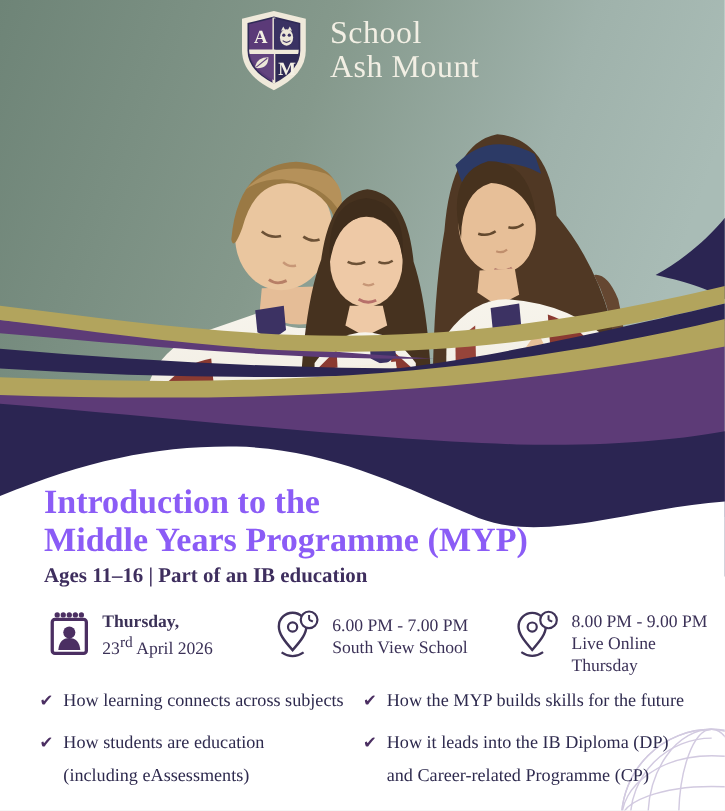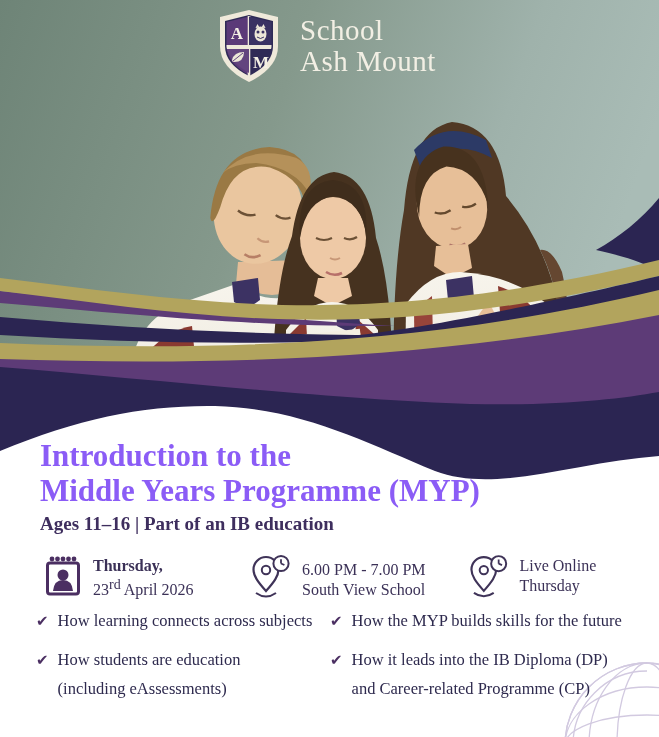--- a/index.html
+++ b/index.html
@@ -217,20 +217,21 @@
 
       <div class="event-item">
         <svg width="42" height="46" viewBox="0 0 42 46">
           <path d="M17,37 C9,28 4.5,22 4.5,15.5 A12.5,12.5 0 1 1 29.5,15.5 C29.5,22 25,28 17,37 Z" fill="#ffffff" stroke="#3f3358" stroke-width="2.2"></path>
           <circle cx="17" cy="16" r="4.2" fill="none" stroke="#3f3358" stroke-width="2"></circle>
           <circle cx="32" cy="9.5" r="7.6" fill="#ffffff" stroke="#3f3358" stroke-width="2"></circle>
           <path d="M32,9.5 L32,5.2 M32,9.5 L35.4,11" stroke="#3f3358" stroke-width="1.8" fill="none"></path>
           <path d="M7,39 Q17,46 27,39" fill="none" stroke="#3f3358" stroke-width="2"></path>
         </svg>
         <div class="txt">
+          <div>8.00 PM - 9.00 PM</div>
           <div>Live Online Thursday</div>
         </div>
       </div>
     </div>
 
 
     <div class="checklist">
       <div class="col1">
         <div class="chk-item">
           <span class="chk">✔</span>

